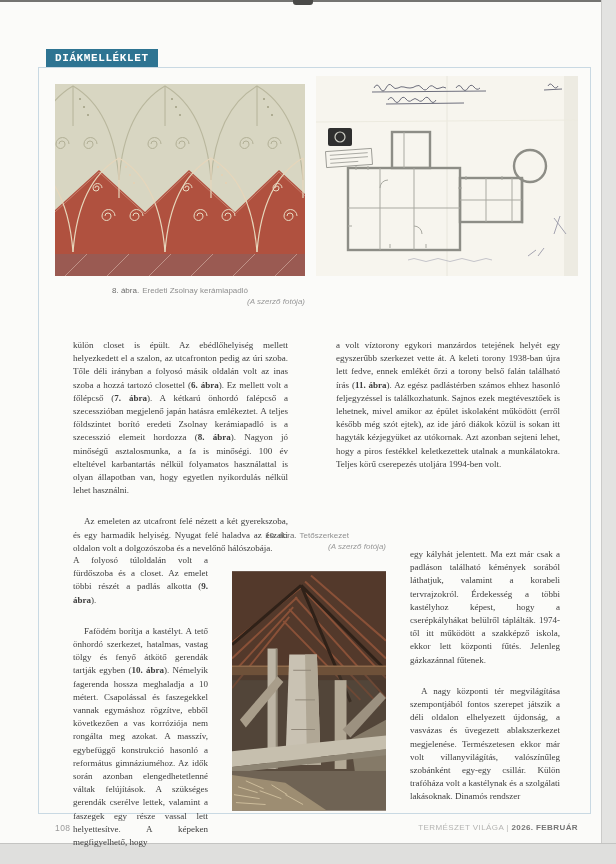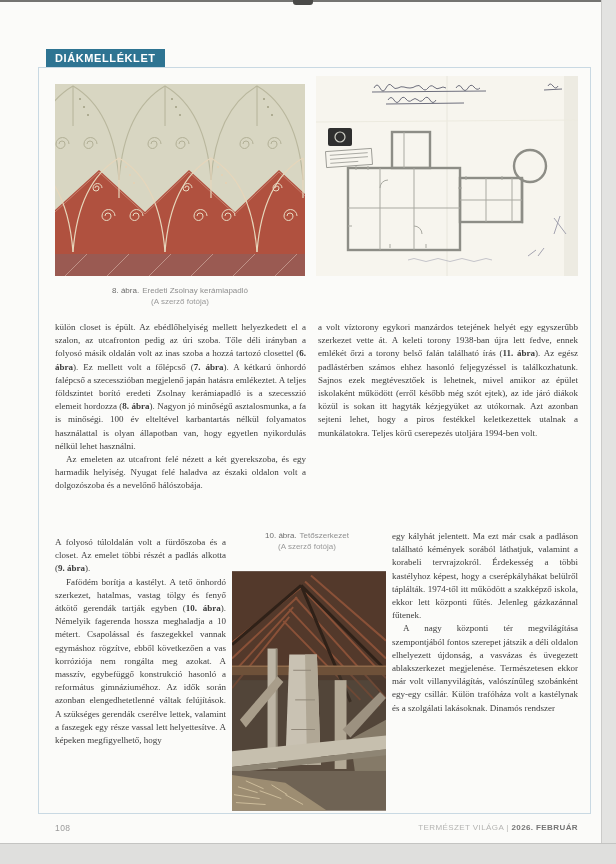--- a/index.html
+++ b/index.html
@@ -7,30 +7,30 @@
        font-family:"Liberation Sans",sans-serif;}
   .abs{position:absolute;}
   
   .scan-top{top:0;left:0;width:616px;height:2px;background:#747472;}
   .scan-smudge{top:0;left:293px;width:20px;height:5px;background:#4a4a48;border-radius:0 0 3px 3px;}
   .scan-right{top:0;right:0;width:14px;height:864px;background:#e3e3e1;border-left:1px solid #cbcbc9;}
   .scan-bottom{left:0;bottom:0;width:616px;height:20px;background:#dfdfdd;border-top:1px solid #c4c4c2;}
   
   .content-frame{left:38px;top:67px;width:551px;height:745px;border:1px solid #c9d9e3;}
   .section-tag{left:46px;top:49px;background:#2e7492;color:#ffffff;font-size:11px;font-weight:bold;
-       letter-spacing:.6px;padding:3px 9px 3px 9px;}
+       letter-spacing:.6px;padding:3px 9px 3px 9px;font-family:Liberation Mono, monospace;}
   
   .fig{display:block;}
   .caption{color:#8f8f8f;font-size:8px;line-height:10.5px;text-align:center;}
   .caption .cap-b{font-weight:normal;color:#6d6d6d;margin-right:3px;}
-  .caption .cap-credit{color:#9a9a9a;}
+  .caption .cap-credit{font-style:italic;color:#9a9a9a;text-align:right;}
   
   .col{font-family:"Liberation Serif",serif;font-size:9px;line-height:13.2px;color:#3c3c3c;
        text-align:justify;hyphens:auto;}
-  .col p{margin:0;}
+  .col p{margin:18px;}
   .col p + p{text-indent:11px;}
   .col b{font-weight:bold;}
   
   .footer-pagenum{left:55px;top:823px;font-size:8.5px;color:#9b9b9b;letter-spacing:.4px;}
   .footer-right{left:318px;top:823px;width:260px;text-align:right;font-size:8px;letter-spacing:.4px;}
   .footer-right .journal{color:#b4b4b2;}
   .footer-right .issue{color:#757575;font-weight:bold;}
 </style>
 </head>
 <body>

